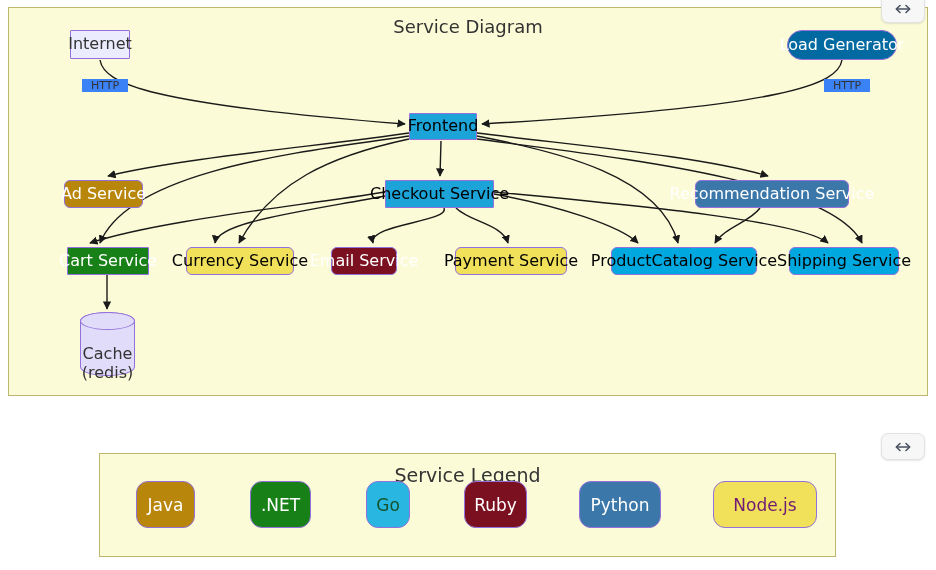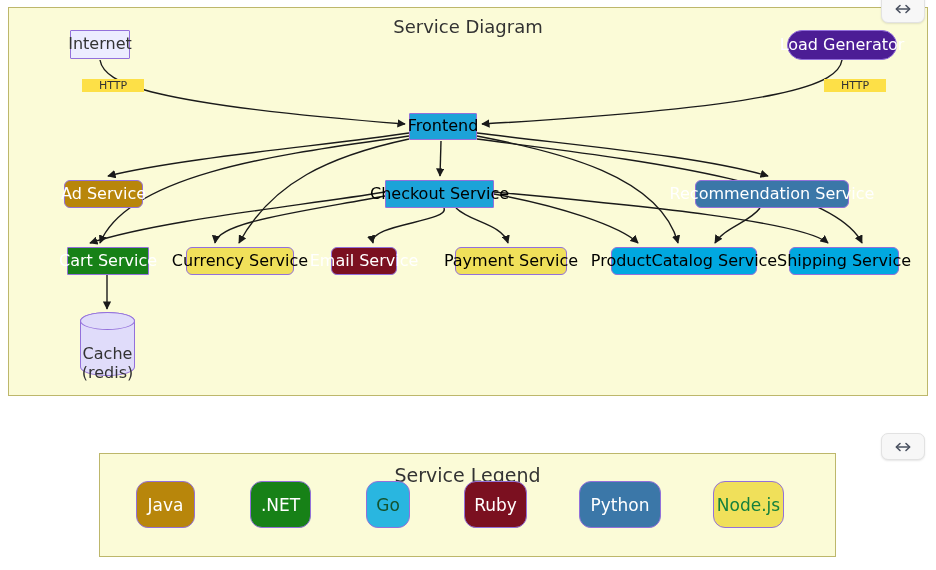--- a/index.html
+++ b/index.html
@@ -101,22 +101,22 @@
     box-sizing: border-box;
   }
   .node.cylinder .cyl-label { position: relative; z-index: 2; padding-top: 6px; margin-top: 33px; }
 
   
   .edge-label {
     position: absolute;
     font-size: 11px;
     font-family: "DejaVu Sans", sans-serif;
     color: #333333;
-    background: #fde047;
-    padding: 0 17px;
+    background: #3b82f6;
+    padding: 0 9px;
     white-space: nowrap;
   }
 
   
   .legend-chip {
     position: absolute;
     box-sizing: border-box;
     display: flex;
     align-items: center;
     justify-content: center;
@@ -197,21 +197,21 @@
       <path d="M 760 208 C 750 222 724 228 715 243"></path>
 
       <path d="M 107 275 L 107 309"></path>
     </g>
   </svg>
 
   <div id="node-layer">
       <div class="node rect" style="left: 70px; top: 30px; width: 60px; height: 29px; background: rgb(236, 236, 255); color: rgb(51, 51, 51);">
         <span>Internet</span>
       </div>
-      <div class="node pill" style="left: 787px; top: 30px; width: 110px; height: 30px; background: #4c1d95; color: rgb(255, 255, 255);">
+      <div class="node pill" style="left: 787px; top: 30px; width: 110px; height: 30px; background: #0369a1; color: rgb(255, 255, 255);">
         <span>Load Generator</span>
       </div>
       <div class="node rect" style="left: 409px; top: 113px; width: 68px; height: 27px; background: rgb(28, 163, 216); color: rgb(0, 0, 0);">
         <span>Frontend</span>
       </div>
       <div class="node rounded" style="left: 64px; top: 180px; width: 79px; height: 28px; background: rgb(184, 134, 11); color: rgb(255, 255, 255);">
         <span>Ad Service</span>
       </div>
       <div class="node rect" style="left: 385px; top: 180px; width: 109px; height: 28px; background: rgb(28, 163, 216); color: rgb(0, 0, 0);">
         <span>Checkout Service</span>
@@ -259,21 +259,21 @@
       </div>
       <div class="legend-chip" style="left: 366px; top: 481px; width: 44px; height: 47px; background: rgb(41, 182, 224); color: #14532d;">
         <span>Go</span>
       </div>
       <div class="legend-chip" style="left: 464px; top: 481px; width: 63px; height: 47px; background: rgb(123, 16, 32); color: rgb(255, 255, 255);">
         <span>Ruby</span>
       </div>
       <div class="legend-chip" style="left: 579px; top: 481px; width: 82px; height: 47px; background: rgb(59, 119, 168); color: rgb(255, 255, 255);">
         <span>Python</span>
       </div>
-      <div class="legend-chip" style="left: 713px; top: 481px; width: 71px; height: 47px; background: rgb(240, 224, 90); color: #15803d;">
+      <div class="legend-chip" style="left: 713px; top: 481px; width: 104px; height: 47px; background: rgb(240, 224, 90); color: #701a75;">
         <span>Node.js</span>
       </div>
     </div>
 
   <div class="resize-btn" id="resize-top">
     <svg width="18" height="14" viewBox="0 0 18 14">
       <g stroke="#4a5160" stroke-width="1.6" fill="none" stroke-linecap="round" stroke-linejoin="round">
         <line x1="3" y1="7" x2="15" y2="7"></line>
         <polyline points="6,3.5 2.3,7 6,10.5"></polyline>
         <polyline points="12,3.5 15.7,7 12,10.5"></polyline>

